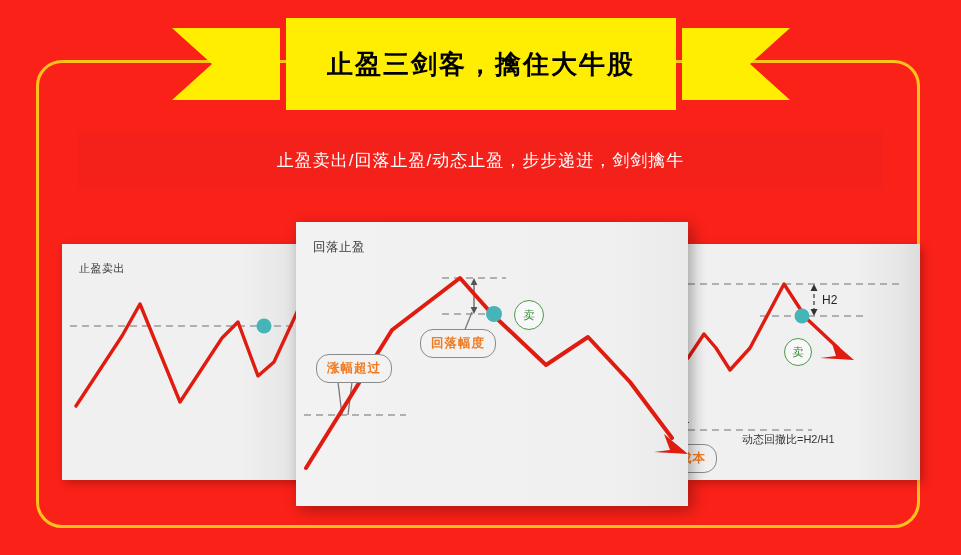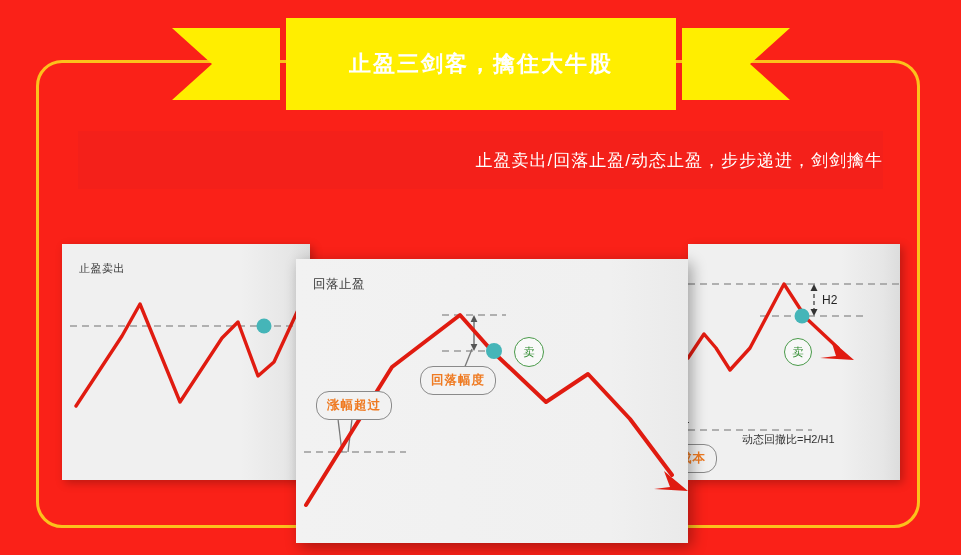--- a/index.html
+++ b/index.html
@@ -46,60 +46,59 @@
 
   #ribbon-title {
     position: absolute;
     left: 0;
     top: 0;
     width: 618px;
     height: 92px;
     display: flex;
     align-items: center;
     justify-content: center;
-    font-size: 22px;
+    font-size: 26px;
     font-weight: bold;
-    color: #ffffff;
+    color: #000000;
     letter-spacing: 2px;
     white-space: nowrap;
   }
 
   
   #subtitle-bar {
     position: absolute;
     left: 78px;
     top: 131px;
     width: 805px;
     height: 58px;
     background: #f4201a;
     display: flex;
     align-items: center;
-    justify-content: flex-end;
+    justify-content: center;
   }
   #subtitle-text {
     color: #ffffff;
     font-size: 17px;
     letter-spacing: 1px;
     white-space: nowrap;
   }
 
   
   .card {
     position: absolute;
     background: linear-gradient(to right, #f0f0f0 0%, #f0f0f0 72%, #e6e6e6 92%, #dcdcdc 100%);
     box-shadow: 3px 3px 9px rgba(0,0,0,0.25);
     overflow: hidden;
   }
   #card-left  { left: 62px;  top: 244px; width: 248px; height: 236px; z-index: 2; }
-  #card-right { left: 688px; top: 244px; width: 212px; height: 236px; z-index: 2; }
+  #card-right { left: 688px; top: 244px; width: 232px; height: 236px; z-index: 2; }
   #card-center{
     left: 296px; top: 222px; width: 392px; height: 284px; z-index: 5;
     background: linear-gradient(to right, #f2f2f2 0%, #f0f0f0 80%, #eaeaea 100%);
     box-shadow: 4px 4px 14px rgba(0,0,0,0.33);
-    margin-top: 37px;
   }
   .card-title {
     position: absolute;
     font-size: 11px;
     color: #3a3a3a;
     letter-spacing: 0.5px;
     white-space: nowrap;
   }
   #card-left .card-title   { left: 17px; top: 17px; }
   #card-center .card-title { left: 17px; top: 17px; font-size: 12.5px; }

